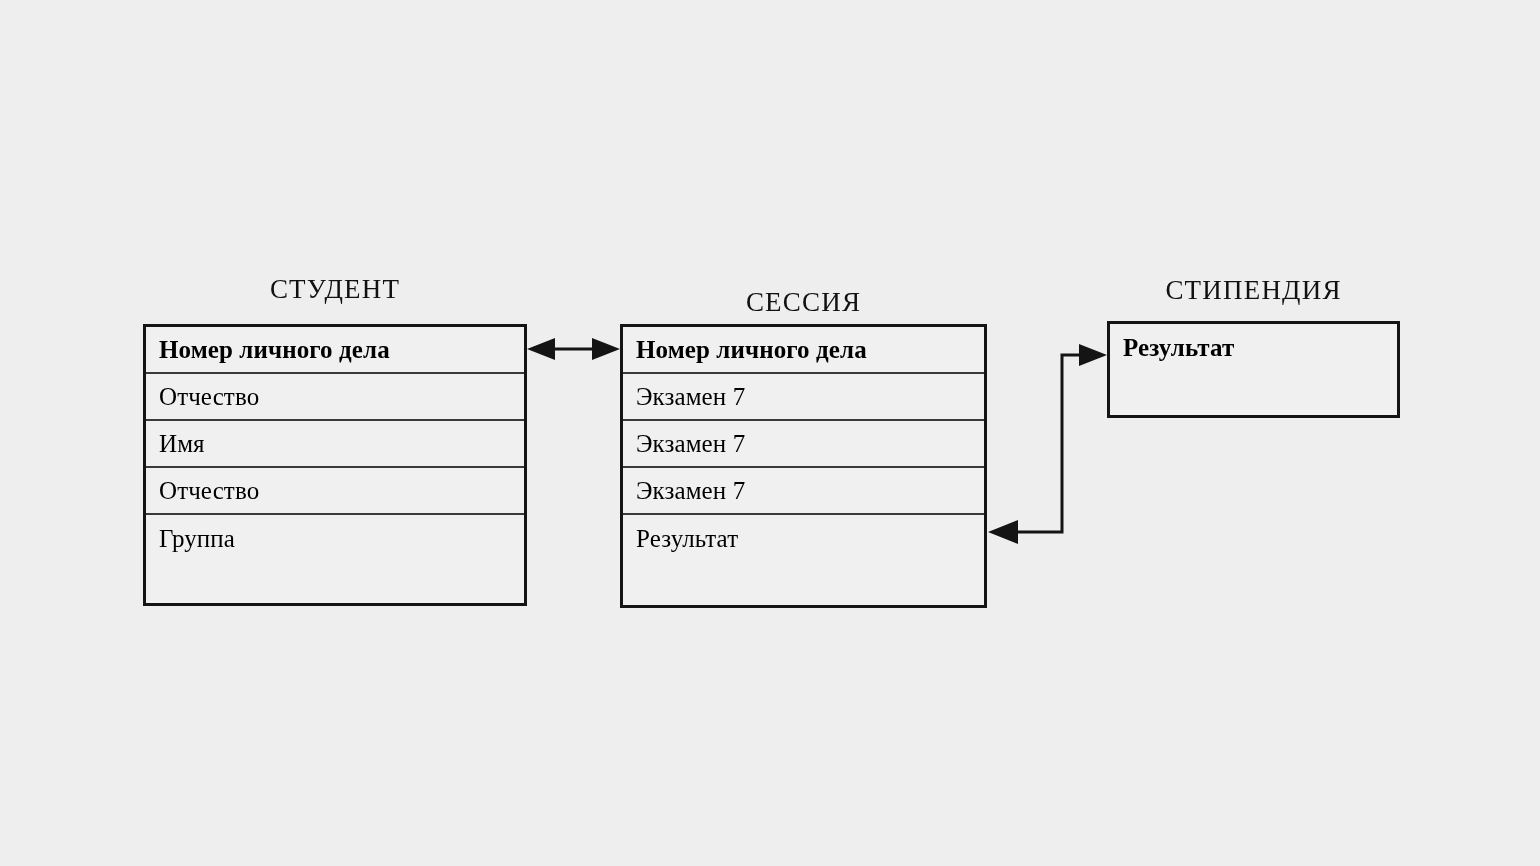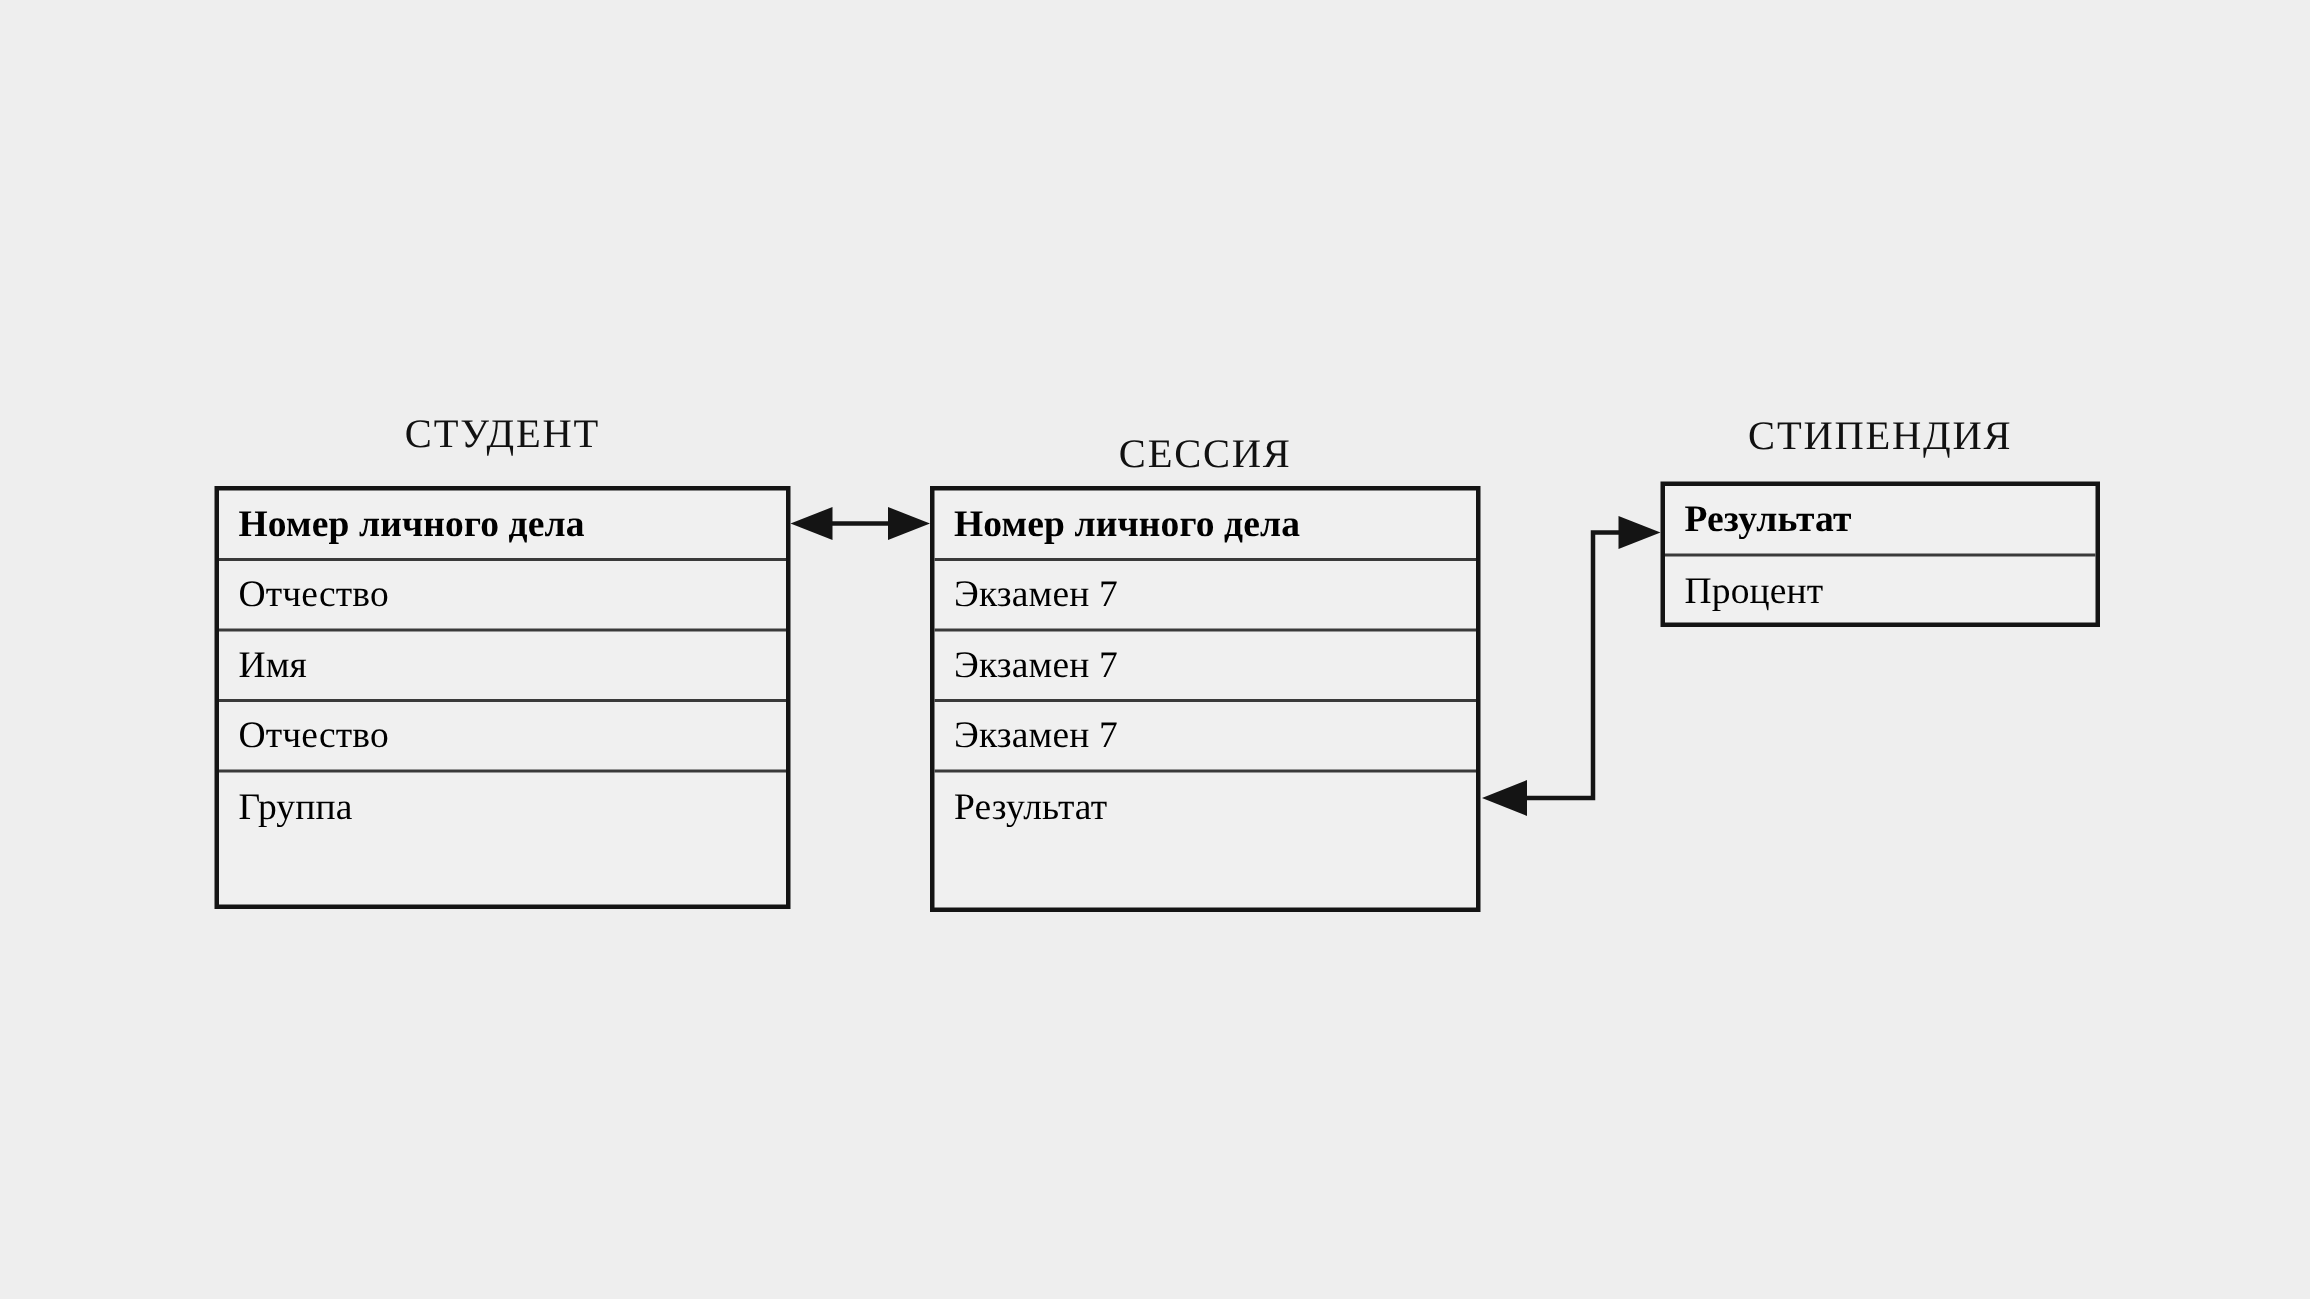--- a/index.html
+++ b/index.html
@@ -107,21 +107,20 @@
       <div class="entity-row">Экзамен 7</div>
       <div class="entity-row">Экзамен 7</div>
       <div class="entity-row">Результат</div>
     </div>
   </div>
 
   <div class="entity" id="entity-scholarship">
     <div class="entity-title">СТИПЕНДИЯ</div>
     <div class="entity-box">
       <div class="entity-row key">Результат</div>
-      <div class="entity-row">Процент</div>
     </div>
   </div>
 
   <svg class="connector" viewBox="0 0 1540 866">
 
     <g>
       <line x1="536" y1="349" x2="611" y2="349" stroke="#141414" stroke-width="3"></line>
       <polygon points="527,349 555,338 555,360" fill="#141414"></polygon>
       <polygon points="620,349 592,338 592,360" fill="#141414"></polygon>
     </g>

